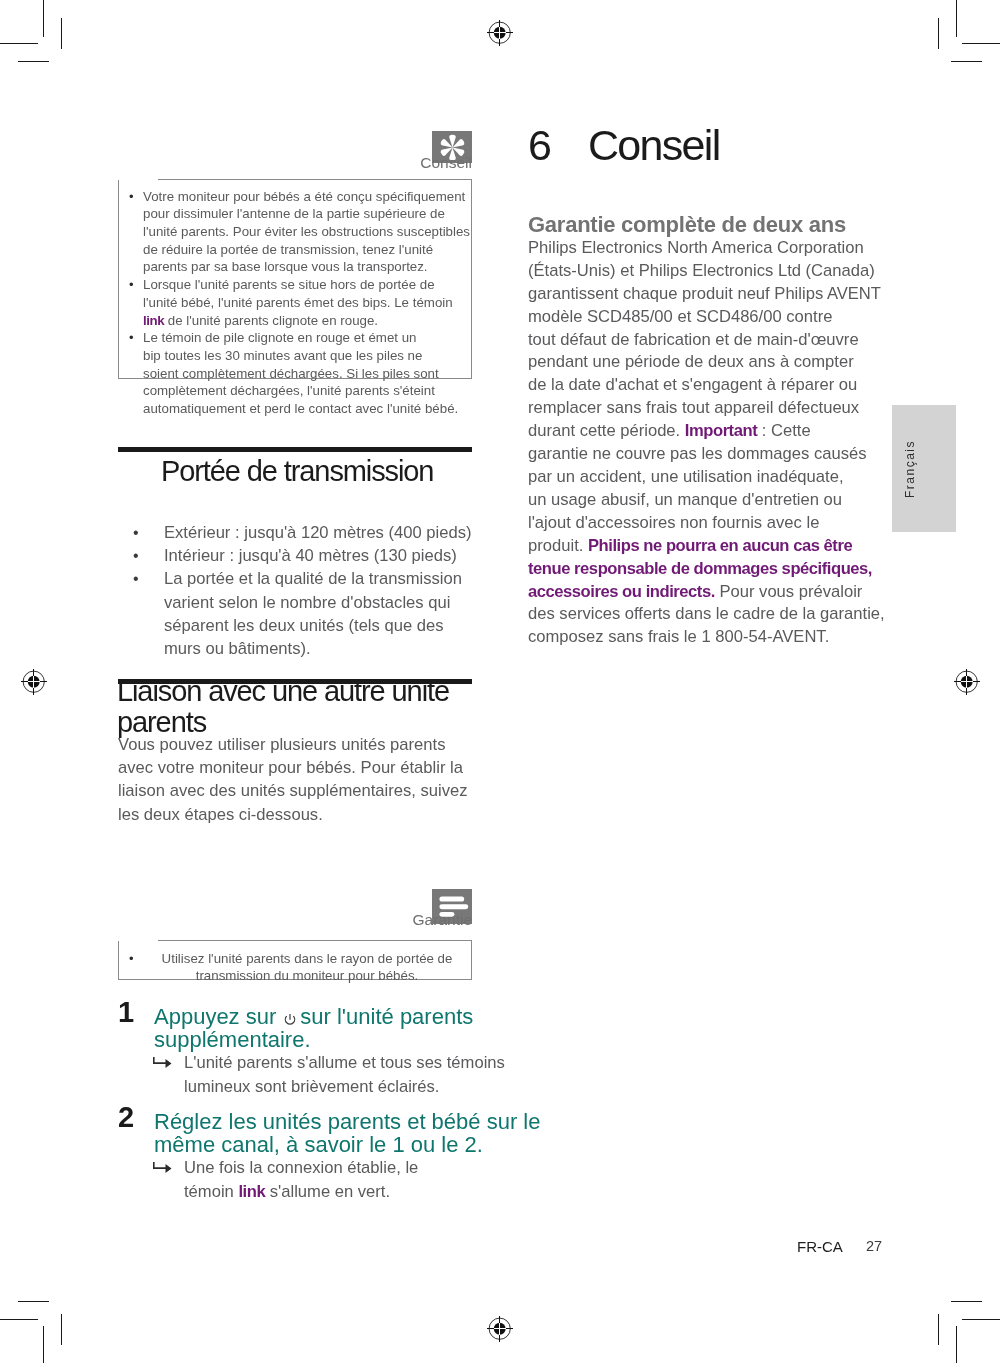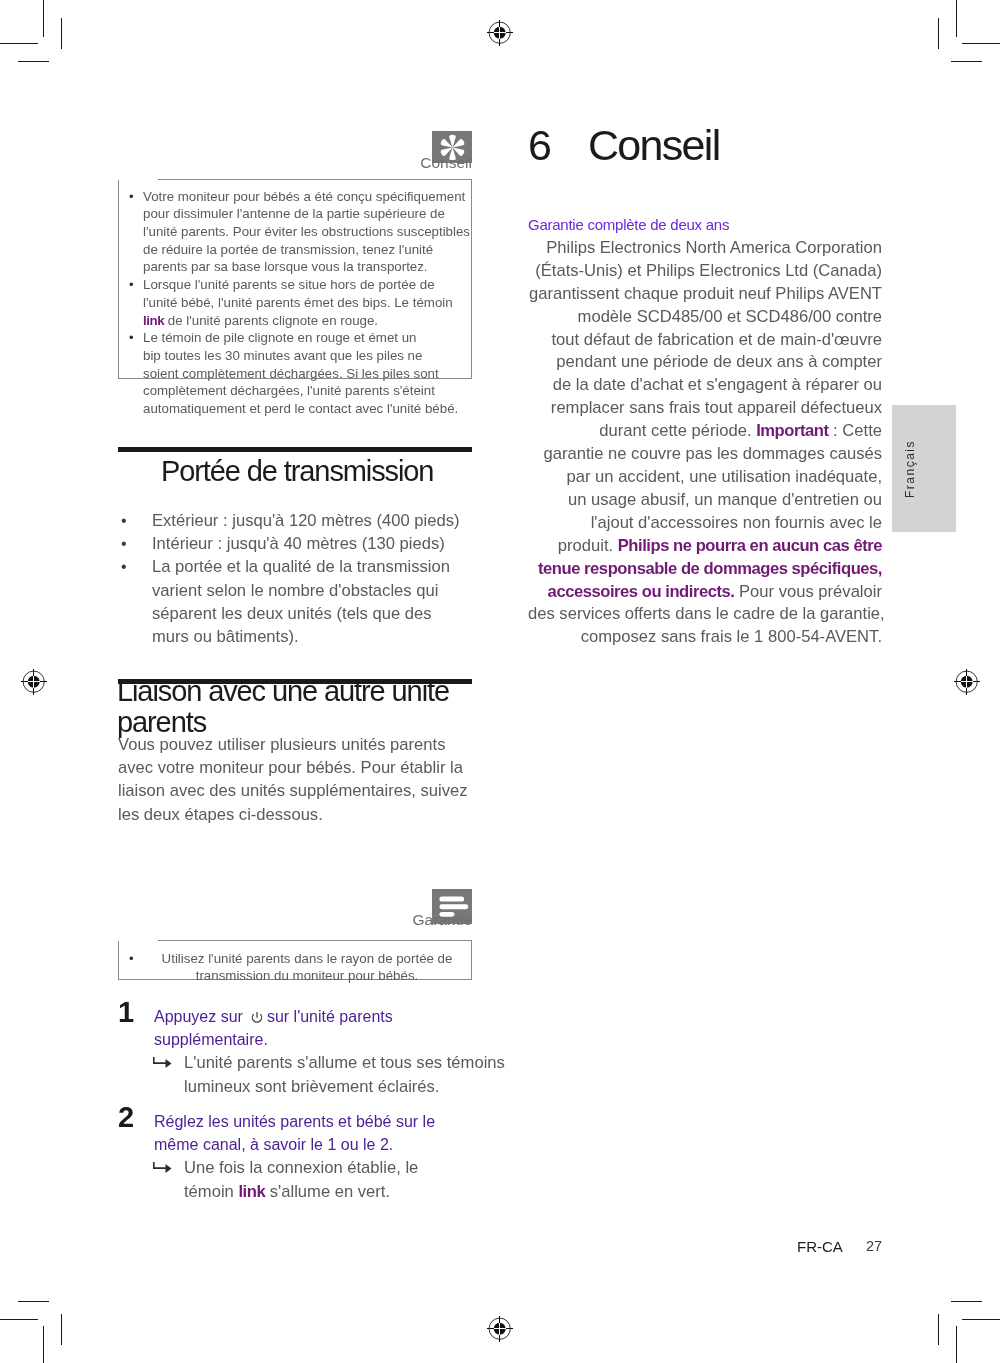--- a/index.html
+++ b/index.html
@@ -34,43 +34,43 @@
       color:#5a5a5c;white-space:nowrap;}
   ul.clist li:before{content:"\2022";position:absolute;left:0;top:0;font-size:13px;
       line-height:17.72px;color:#2b2b2b;}
 
   
   .rule{position:absolute;left:0;width:354px;height:5px;background:#1a1a1a;}
   h2.sec{font-size:29px;font-weight:400;color:#1b1b1b;margin:0;line-height:31px;
       letter-spacing:-1.1px;white-space:nowrap;}
 
   p.body{font-size:16.6px;line-height:23.2px;color:#5a5a5c;margin:0;white-space:nowrap;}
-  ul.blist{margin:0;padding:0;list-style:none;}
+  ul.blist{margin:12px;padding:0;list-style:none;}
   ul.blist li{position:relative;padding-left:34px;font-size:16.6px;line-height:23.2px;
       color:#5a5a5c;white-space:nowrap;}
   ul.blist li:before{content:"\2022";position:absolute;left:3px;top:0;font-size:16px;
       line-height:23.2px;color:#3b3b3b;}
   svg.pwr{vertical-align:-2.5px;margin:0 3px 0 7px;}
 
   
   .step{position:absolute;left:0;width:354px;padding-left:36px;box-sizing:border-box;}
   .step .num{position:absolute;left:0;top:-4px;font-size:29px;font-weight:700;color:#1b1b1b;
       line-height:23.2px;letter-spacing:-1px;}
-  .step .txt{font-size:16px;line-height:23.2px;color:#4c1d95;display:block;white-space:nowrap;}
+  .step .txt{font-size:22px;line-height:23.2px;color:#0f766e;display:block;white-space:nowrap;}
   .sub{position:relative;padding-left:30px;font-size:16.6px;line-height:23.2px;
       color:#5a5a5c;white-space:nowrap;}
   .sub .ar{position:absolute;left:-1px;top:6px;line-height:0;}
 
   
   h1.chap{position:absolute;left:0;top:0;font-size:43px;font-weight:400;color:#1b1b1b;margin:0;
       line-height:43px;letter-spacing:-1.7px;white-space:nowrap;}
   h1.chap .cn{display:inline-block;width:60px;}
-  .w-head{font-size:15px;font-weight:400;color:#6d28d9;line-height:22.9px;display:block;
+  .w-head{font-size:22px;font-weight:700;color:#737373;line-height:22.9px;display:block;
       white-space:nowrap;letter-spacing:-0.25px;}
-  .w-body{font-size:16.6px;line-height:22.9px;color:#5a5a5c;white-space:nowrap;display:block;text-align:right;}
+  .w-body{font-size:16.6px;line-height:22.9px;color:#5a5a5c;white-space:nowrap;display:block;}
   b.bk{color:#701a75;font-weight:700;letter-spacing:-0.46px;}
 
   
   .lang-tab{position:absolute;left:892px;top:405px;width:64px;height:127px;background:#d3d3d3;}
   .lang-tab span{position:absolute;left:18px;top:50%;
      transform:translate(-50%,-50%) rotate(-90deg);white-space:nowrap;
      font-size:12px;color:#2e2e2e;letter-spacing:1.5px;}
   .footer{position:absolute;left:528px;top:1239px;width:354px;color:#1b1b1b;}
   .footer .fc{position:absolute;left:269px;top:0;font-size:15px;line-height:15px;}
   .footer .fp{position:absolute;left:338px;top:0;font-size:14.5px;line-height:15px;color:#3c3c3c;}

